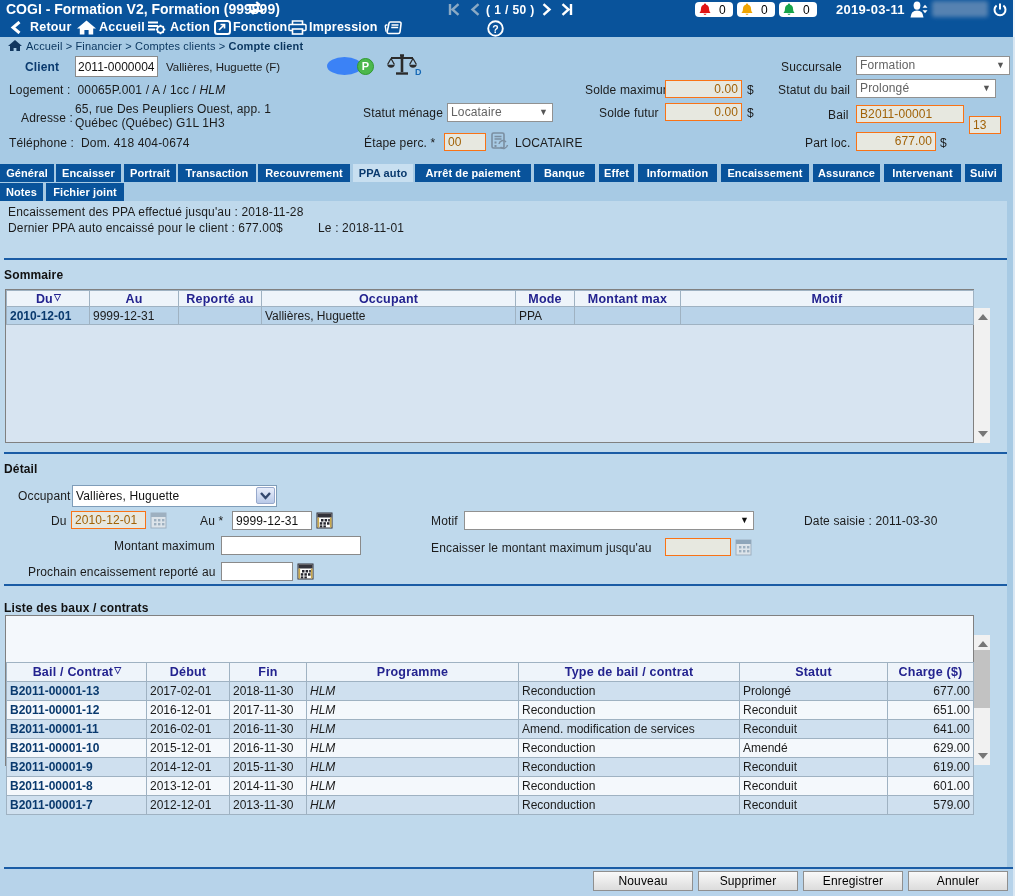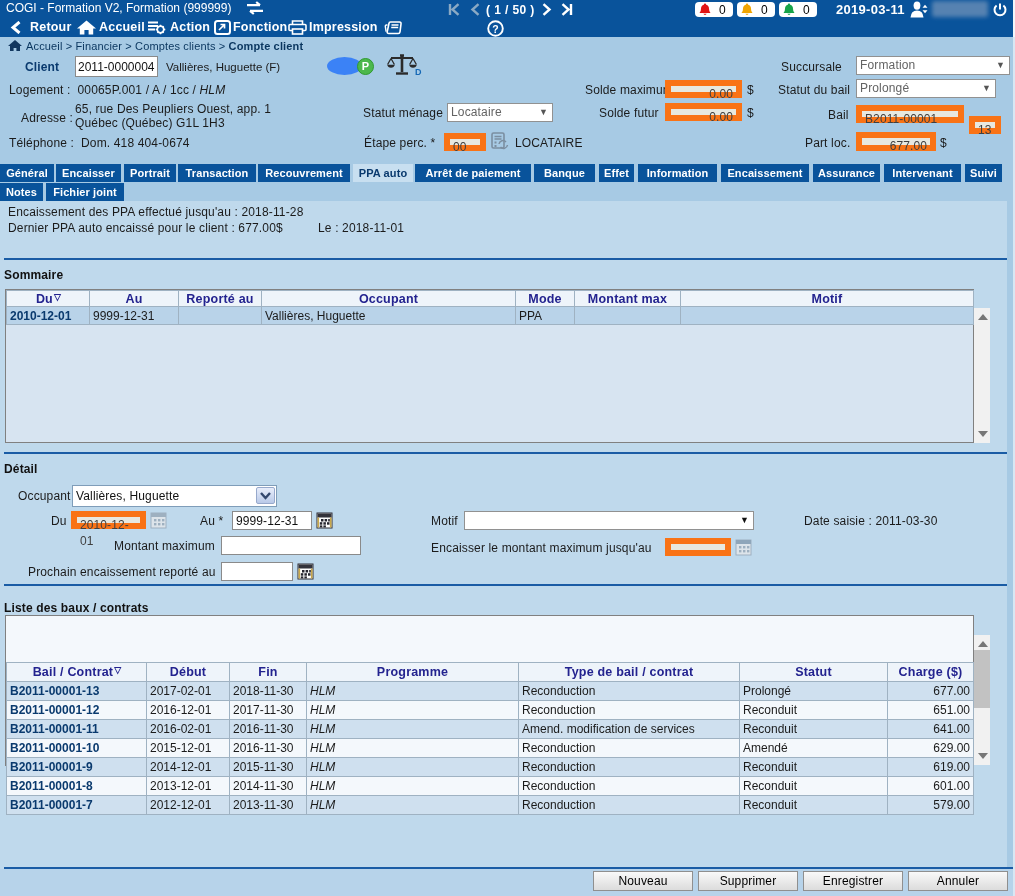--- a/index.html
+++ b/index.html
@@ -3,42 +3,42 @@
 <meta charset="utf-8">
 <style>
 * { margin:0; padding:0; box-sizing:border-box; }
 html,body { width:1015px; height:896px; overflow:hidden; }
 body { font-family:"Liberation Sans", sans-serif; font-size:12px; letter-spacing:.15px; color:#1b1b1b; background:#bfd9ec; position:relative; }
 .abs { position:absolute; }
 .nav { color:#fff; font-weight:bold; font-size:12.5px; letter-spacing:.2px; }
 .navy { color:#09355e; }
 .bnavy { color:#0a3a6e; font-weight:bold; }
 .inp { position:absolute; border:1px solid #8a8a8a; background:#fff; font-family:"Liberation Sans",sans-serif; font-size:12px; letter-spacing:.1px; color:#111; padding:0 3px; line-height:16px; }
-.dis { background:#e7e8e0; color:#404040; border:6px solid #f97316; }
+.dis { background:#e7e8e0; color:#a16207; border:1px solid #f97316; }
 .sel { position:absolute; border:1px solid #919191; background:#fff; color:#636363; font-size:12px; line-height:17px; padding:0 3px; }
 .sel .ar { position:absolute; right:4px; top:0; color:#555; font-size:9px; line-height:17px; }
 .line { position:absolute; left:4px; height:2px; background:#1a5ca5; width:1003px; }
 .tab { background:#09539b; color:#fff; font-weight:bold; font-size:11px; letter-spacing:.1px; height:18px; line-height:18px; text-align:center; white-space:nowrap; overflow:hidden; }
 .tab.on { background:#c8dff0; color:#0a3a6e; }
 table.grid { border-collapse:collapse; table-layout:fixed; font-size:12px; letter-spacing:0; }
 table.grid th { font-size:12.5px; letter-spacing:.2px; color:#23238f; }
 table.grid td, table.grid th { border:1px solid #9fb2c2; padding:0 3px; overflow:hidden; white-space:nowrap; }
 .sb { position:absolute; width:16px; background:#f1f1f1; }
 .sb .up, .sb .dn { position:absolute; left:4px; width:0; height:0; border-left:5px solid transparent; border-right:5px solid transparent; }
 .sb .up { top:6px; border-bottom:6px solid #777; }
 .sb .dn { bottom:6px; border-top:6px solid #777; }
 .btn { position:absolute; width:100px; height:20px; background:linear-gradient(#f9f9f9,#dcdcdc); border:1px solid #8f8f8f; font-size:12px; text-align:center; line-height:18px; color:#000; }
 .cal { position:absolute; width:17px; height:18px; }
 </style>
 </head>
 <body>
 
 <div class="abs" style="left:0;top:0;width:1015px;height:37px;background:#09539b;"></div>
 
-<div class="abs" style="left:6px;top:1px;color:#fff;font-size:12px;font-weight:normal;letter-spacing:0;">COGI - Formation V2, Formation (999999)</div>
+<div class="abs" style="left:6px;top:1px;color:#fff;font-size:14px;font-weight:bold;letter-spacing:0;">COGI - Formation V2, Formation (999999)</div>
 
 <svg class="abs" style="left:245px;top:1px;" width="20" height="14" viewBox="0 0 20 14">
  <path d="M2 4.2 h13 M15 4.2 l-3.8-3.2" stroke="#fff" stroke-width="2.2" fill="none"></path>
  <path d="M18 9.8 h-13 M5 9.8 l3.8 3.2" stroke="#fff" stroke-width="2.2" fill="none"></path>
 </svg>
 
 <svg class="abs" style="left:448px;top:3px;" width="12" height="13" viewBox="0 0 12 13">
     <path d="M2 1 v11 M10.5 1.2 L4.5 6.5 L10.5 11.8" stroke="#8aa9c4" stroke-width="2.4" fill="none"></path>
   </svg>
 <svg class="abs" style="left:470px;top:3px;" width="10" height="13" viewBox="0 0 10 13">

